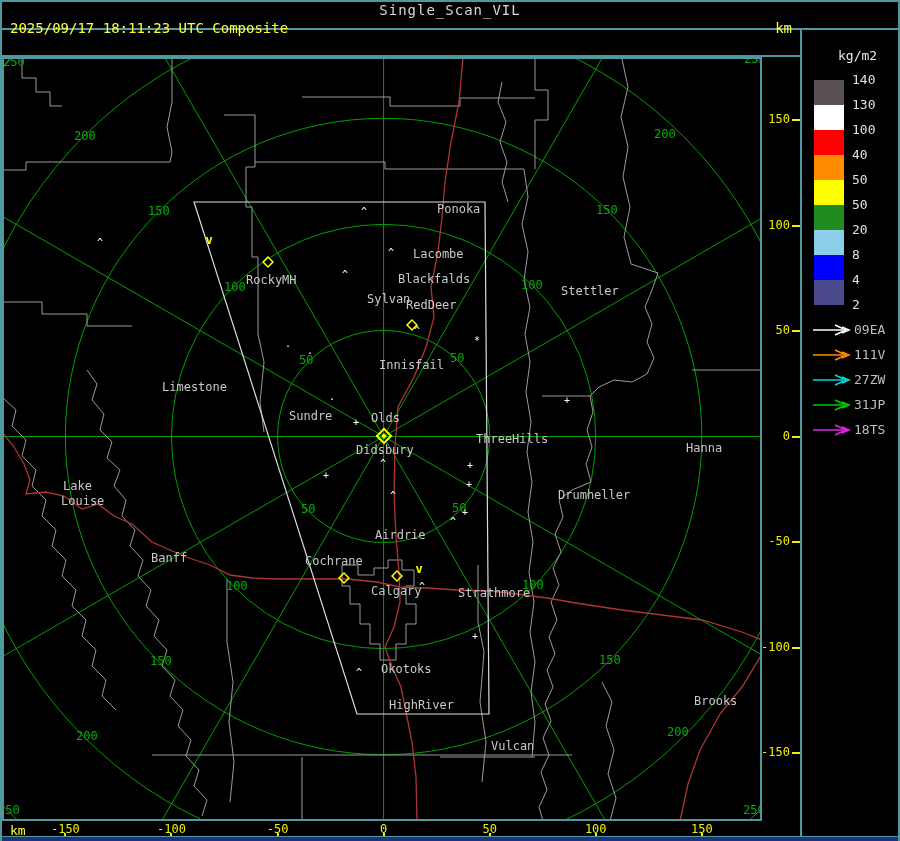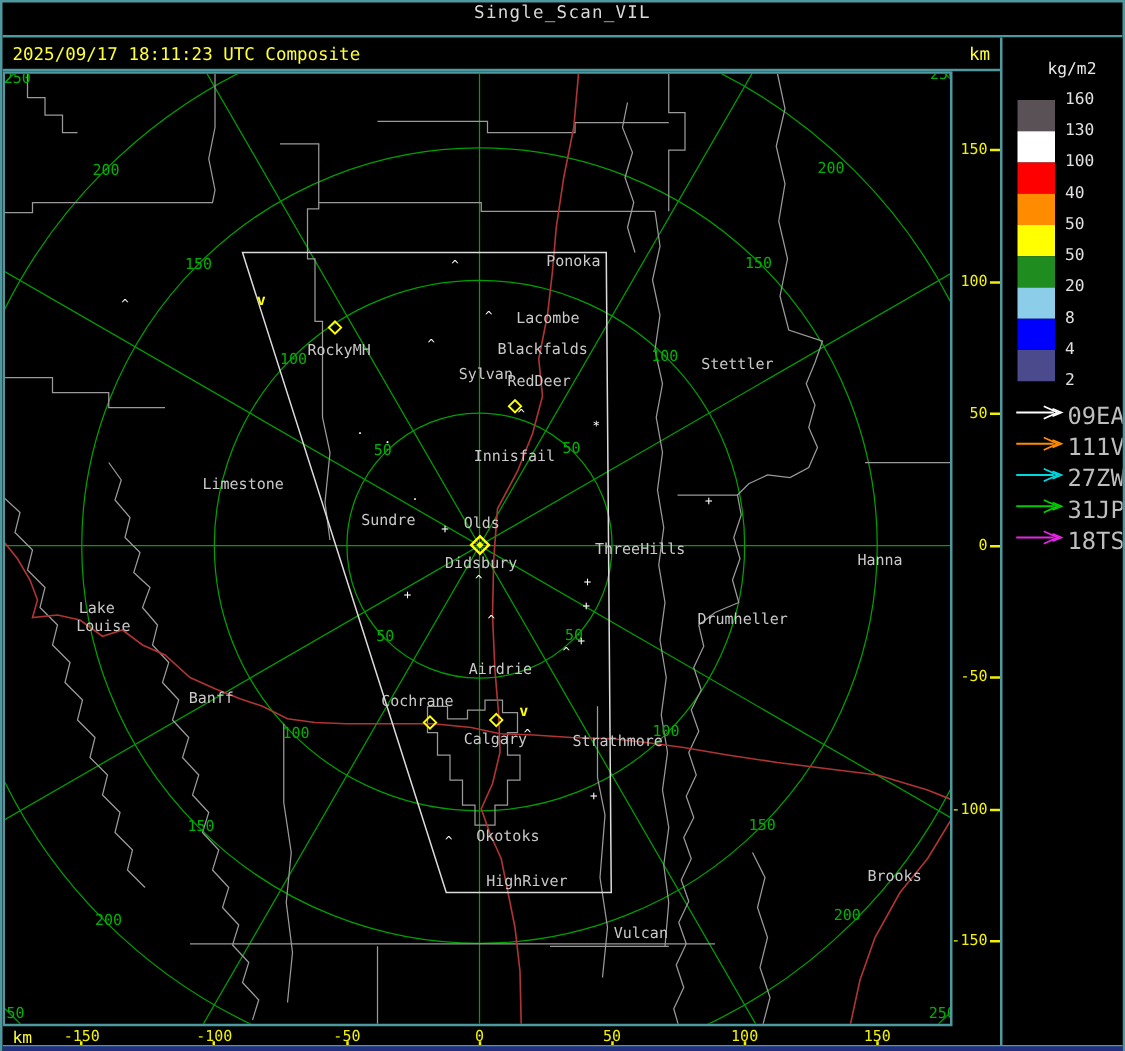--- a/index.html
+++ b/index.html
@@ -7,21 +7,21 @@
     position:relative;width:900px;height:841px;background:#000;
     font-family:"DejaVu Sans Mono",monospace;overflow:hidden;
     border-top:2px solid #4e98a0;border-left:2px solid #4e98a0;border-right:2px solid #4e98a0;
     box-sizing:border-box;
   }
   .tealline{position:absolute;background:#4e98a0;}
   
   #titlebar{position:absolute;left:0;top:0;width:896px;height:16px;display:flex;align-items:center;justify-content:center;
     color:#d9d9d9;font-size:14px;letter-spacing:1px;}
   
-  #datebar{position:absolute;left:0;top:28px;width:796px;height:27px;}
+  #datebar{position:absolute;left:0;top:12px;width:796px;height:27px;}
   #datetext{position:absolute;left:8px;top:6px;color:#ffff33;font-size:14px;}
   #kmtop{position:absolute;right:6px;top:6px;color:#ffff33;font-size:14px;}
   
   #mapframe{position:absolute;left:0px;top:55px;width:760px;height:764px;border:2px solid #4e98a0;box-sizing:border-box;background:#000;}
   #mapsvg{position:absolute;left:2px;top:57px;}
   
   #rightaxis{position:absolute;left:762px;top:55px;width:36px;height:764px;}
   .rtick-label{position:absolute;right:10px;color:#f0f000;font-size:12px;transform:translateY(-8px);}
   .rtick-mark{position:absolute;right:0px;width:8px;height:2px;background:#f0f000;transform:translateY(-1px);}
   
@@ -31,21 +31,21 @@
   #kmbottom{position:absolute;left:8px;top:2px;color:#ffff33;font-size:13px;}
   #bluebar{position:absolute;left:0;top:834px;width:900px;height:7px;background:#223080;border-top:1px solid #4e98a0;}
   
   #sidebar{position:absolute;left:798px;top:28px;width:100px;height:806px;background:#000;border-left:2px solid #4e98a0;box-sizing:border-box;}
   #scaleunit{position:absolute;left:36px;top:18px;color:#e8e8e8;font-size:13px;}
   #color-scale{position:absolute;left:0;top:50px;width:100px;height:235px;}
   .scale-box{position:absolute;left:12px;width:30px;height:25px;}
   .scale-label{position:absolute;left:50px;color:#e0e0e0;font-size:13px;}
   #radar-legend{position:absolute;left:0;top:288px;width:100px;}
   .radar-row{position:absolute;left:0;width:100px;height:25px;}
-  .radar-label{position:absolute;left:52px;top:4px;color:#bebebe;font-size:19px;}
+  .radar-label{position:absolute;left:52px;top:4px;color:#bebebe;font-size:13px;}
   .radar-arrow{position:absolute;left:10px;top:6px;}
 </style>
 </head>
 <body>
 
 <div id="screen">
 
   <div id="titlebar">
     <span>Single_Scan_VIL</span>
   </div>
@@ -213,21 +213,21 @@
     <div id="color-scale">
         <div class="scale-box" style="top: 0px; background: rgb(90, 81, 86);"></div>
         <div class="scale-box" style="top: 25px; background: rgb(255, 255, 255);"></div>
         <div class="scale-box" style="top: 50px; background: rgb(255, 0, 0);"></div>
         <div class="scale-box" style="top: 75px; background: rgb(255, 140, 0);"></div>
         <div class="scale-box" style="top: 100px; background: rgb(255, 255, 0);"></div>
         <div class="scale-box" style="top: 125px; background: rgb(31, 140, 31);"></div>
         <div class="scale-box" style="top: 150px; background: rgb(140, 206, 234);"></div>
         <div class="scale-box" style="top: 175px; background: rgb(0, 0, 255);"></div>
         <div class="scale-box" style="top: 200px; background: rgb(74, 74, 140);"></div>
-        <span class="scale-label" style="top: -8px;">160</span>
+        <span class="scale-label" style="top: -8px;">140</span>
         <span class="scale-label" style="top: 17px; text-align: right;">130</span>
         <span class="scale-label" style="top: 42px;">100</span>
         <span class="scale-label" style="top: 67px;">40</span>
         <span class="scale-label" style="top: 92px;">50</span>
         <span class="scale-label" style="top: 117px;">50</span>
         <span class="scale-label" style="top: 142px; text-align: right;">20</span>
         <span class="scale-label" style="top: 167px;">8</span>
         <span class="scale-label" style="top: 192px;">4</span>
         <span class="scale-label" style="top: 217px;">2</span>
       </div>

